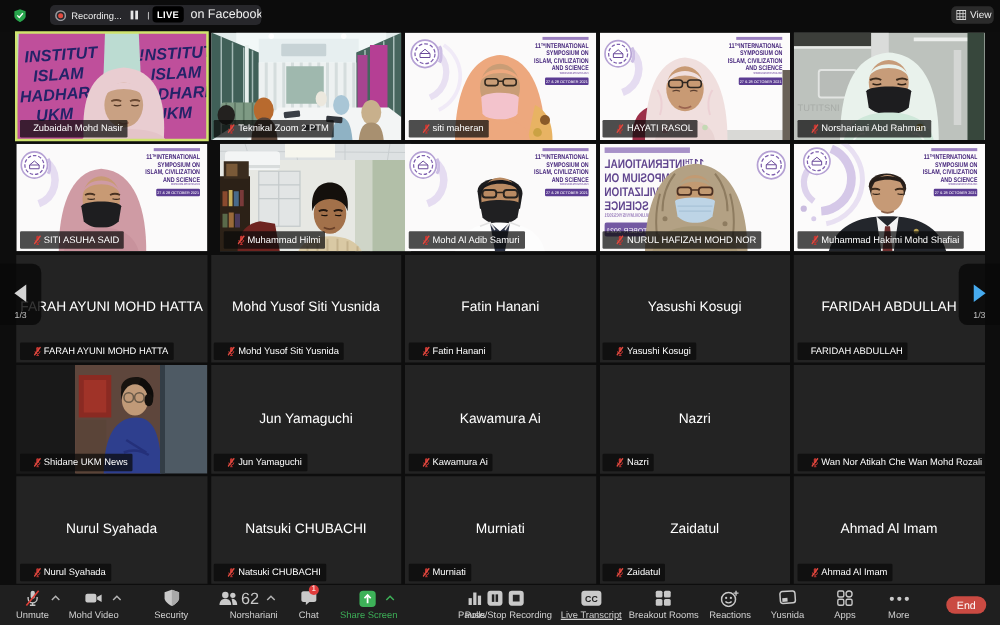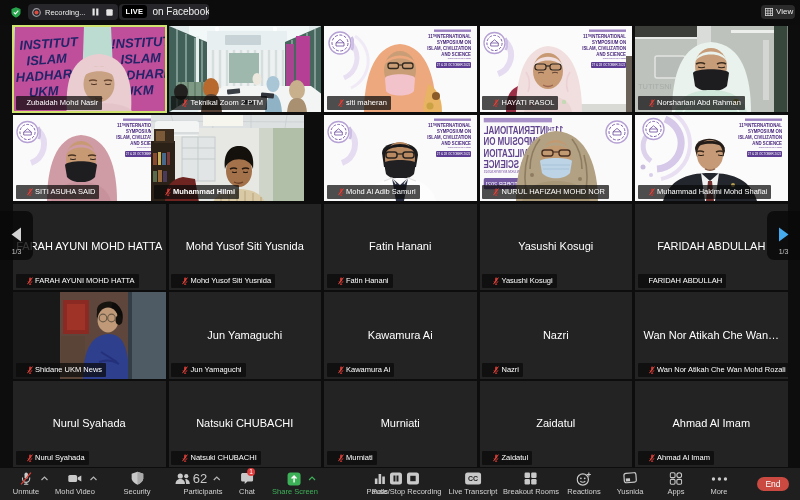--- a/index.html
+++ b/index.html
@@ -24,21 +24,21 @@
 </style>
 </head>
 <body>
 <div id="app">
 
 <div id="topbar">
   <svg style="position:absolute;left:11px;top:6.5px" width="10" height="11" viewBox="0 0 10 11">
         <path d="M5,0.3 L9.5,2 V6 C9.5,8.6 5,10.7 5,10.7 C5,10.7 0.5,8.6 0.5,6 V2 Z" fill="#28a54c"></path>
         <path d="M2.8,5.3 L4.4,6.9 L7.3,3.6" stroke="#fff" stroke-width="1.1" fill="none"></path>
       </svg>
-  <div class="pill" style="left:28px;top:4px;width:90px;height:16px;">
+  <div class="pill" style="left:40px;top:4px;width:90px;height:16px;">
     <svg style="margin-left:4px" width="9" height="9" viewBox="0 0 9 9">
           <circle cx="4.5" cy="4.5" r="3.8" fill="none" stroke="#9a9aa0" stroke-width="1.2"></circle>
           <circle cx="4.5" cy="4.5" r="2" fill="#e04b40"></circle>
         </svg>
     <span style="color:#ececec;font-size:7.5px;margin-left:4px;">Recording...</span>
     <svg style="margin-left:7px" width="7" height="8" viewBox="0 0 7 8">
           <rect x="0.5" y="0.5" width="2.2" height="7" fill="#e6e6e6"></rect>
           <rect x="4.2" y="0.5" width="2.2" height="7" fill="#e6e6e6"></rect>
         </svg>
     <svg style="margin-left:7px" width="7" height="7" viewBox="0 0 7 7">
@@ -285,21 +285,21 @@
 <path d="M52,50 C54,45 82,45 84,50 L82,62 C76,69 60,69 54,62 Z" fill="#1e1e20"></path>
 <path d="M38,86 C42,72 54,67 68,67 C82,67 94,72 98,86 Z" fill="#c8929c"></path>
 </svg>
 <div class="nl"><svg width="6" height="8" viewBox="0 0 6 8">
             <rect x="2" y="0.5" width="2.2" height="4" rx="1.1" fill="#c23430"></rect>
             <path d="M1,4 a2,2 0 0 0 4,0 M3.1,6 V7.5 M2,7.5 h2.2" stroke="#c23430" stroke-width=".8" fill="none"></path>
             <line x1="0.4" y1="7.2" x2="5.4" y2="0.6" stroke="#e04b40" stroke-width="1"></line>
           </svg>SITI ASUHA SAID</div>
 </div>
 
-<div class="tile" style="left:151px;top:114.8px;font-weight:bold;">
+<div class="tile" style="left:176px;top:114.8px;">
 <svg width="152.5" height="86.3" viewBox="0 0 152.5 86.3">
 <rect width="153" height="87" fill="#e7e8e3"></rect>
 <rect x="0" y="0" width="153" height="13" fill="#dde1e2"></rect>
 <path d="M20,0 L24,13 M60,0 L62,13 M100,0 L100,13 M136,0 L134,13 M0,6 L153,7" stroke="#c9ced0" stroke-width=".8"></path>
 <rect x="52" y="0" width="40" height="11" fill="#f6f6ee"></rect>
 <rect x="4" y="6" width="44" height="15" rx="3" fill="#f3f5f5"></rect>
 <rect x="4" y="17" width="44" height="2.5" fill="#d8dcdc"></rect>
 <rect x="120" y="13" width="33" height="74" fill="#b2bfa8"></rect>
 <rect x="108" y="13" width="14" height="74" fill="#cfd5c8"></rect>
 <rect x="31" y="22" width="33" height="44" fill="#e2e5e5" stroke="#c4cacb" stroke-width="1"></rect>
@@ -542,21 +542,20 @@
 </div>
 <div class="tile" style="left:479.5px;top:292.4px;">
 <div class="cname">Nazri</div>
 <div class="nl"><svg width="6" height="8" viewBox="0 0 6 8">
             <rect x="2" y="0.5" width="2.2" height="4" rx="1.1" fill="#c23430"></rect>
             <path d="M1,4 a2,2 0 0 0 4,0 M3.1,6 V7.5 M2,7.5 h2.2" stroke="#c23430" stroke-width=".8" fill="none"></path>
             <line x1="0.4" y1="7.2" x2="5.4" y2="0.6" stroke="#e04b40" stroke-width="1"></line>
           </svg>Nazri</div>
 </div>
 <div class="tile" style="left:635px;top:292.4px;">
-<div class="cname">Wan Nor Atikah Che Wan…</div>
 <div class="nl"><svg width="6" height="8" viewBox="0 0 6 8">
             <rect x="2" y="0.5" width="2.2" height="4" rx="1.1" fill="#c23430"></rect>
             <path d="M1,4 a2,2 0 0 0 4,0 M3.1,6 V7.5 M2,7.5 h2.2" stroke="#c23430" stroke-width=".8" fill="none"></path>
             <line x1="0.4" y1="7.2" x2="5.4" y2="0.6" stroke="#e04b40" stroke-width="1"></line>
           </svg>Wan Nor Atikah Che Wan Mohd Rozali</div>
 </div>
 
 <div class="tile" style="left:13px;top:381.2px;">
 <div class="cname">Nurul Syahada</div>
 <div class="nl"><svg width="6" height="8" viewBox="0 0 6 8">
@@ -656,21 +655,21 @@
             <circle cx="5.5" cy="4" r="2.6" fill="#c9c9c9"></circle>
             <path d="M0.8,12 C0.8,8.6 3,7 5.5,7 C8,7 10.2,8.6 10.2,12 Z" fill="#c9c9c9"></path>
             <circle cx="11.5" cy="4.2" r="2.1" fill="#c9c9c9"></circle>
             <path d="M10.5,6.9 C12.8,6.9 15,8.4 15,11.9 H11.4" fill="#c9c9c9"></path>
           </svg>
     <span style="font-size:13px;margin-left:2px;color:#c9c9c9">62</span>
     <svg style="margin-left:6px" width="8" height="5" viewBox="0 0 8 5">
             <path d="M1,4 L4,1 L7,4" stroke="#b4b4b4" stroke-width="1.2" fill="none"></path>
           </svg>
         </div>
-    <div class="lab">Participants</div>
+    <div class="lab">Norshariani</div>
   </div>
   <div class="titem" style="left:247px;top:3px;">
     <div class="ticon" style="position:relative;">
           <svg width="14" height="13" viewBox="0 0 14 13">
             <path d="M1,2.6 C1,1.6 1.8,1 2.8,1 H11.2 C12.2,1 13,1.6 13,2.6 V8 C13,9 12.2,9.6 11.2,9.6 H7.4 L4.6,12 V9.6 H2.8 C1.8,9.6 1,9 1,8 Z" fill="#c9c9c9"></path>
           </svg>
     <span style="position:absolute;left:8px;top:-3px;background:#e03c3c;color:#fff;font-size:6.5px;line-height:8px;width:8px;height:8px;border-radius:4px;display:block;">1</span>
         </div>
     <div class="lab">Chat</div>
   </div>
@@ -704,21 +703,21 @@
             <rect x="4" y="3.5" width="2" height="6" fill="#222"></rect>
             <rect x="7" y="3.5" width="2" height="6" fill="#222"></rect>
           </svg>
     <svg style="margin-left:4px" width="13" height="13" viewBox="0 0 13 13">
             <rect x="0.5" y="0.5" width="12" height="12" rx="2.5" fill="#c9c9c9"></rect>
             <rect x="3.8" y="3.8" width="5.4" height="5.4" fill="#222"></rect>
           </svg>
         </div>
     <div class="lab">Pause/Stop Recording</div>
   </div>
-  <div class="titem" style="left:473px;top:3px;">
+  <div class="titem" style="left:473px;top:3px;text-decoration:underline;">
     <div class="ticon">
           <svg width="17" height="13" viewBox="0 0 17 13">
             <rect x="0.5" y="0.5" width="16" height="12" rx="2.5" fill="#c9c9c9"></rect>
             <text x="8.5" y="9.4" text-anchor="middle" font-family="Liberation Sans" font-weight="bold" font-size="7" fill="#222">CC</text>
           </svg>
         </div>
     <div class="lab">Live Transcript</div>
   </div>
   <div class="titem" style="left:531px;top:3px;">
     <div class="ticon">

